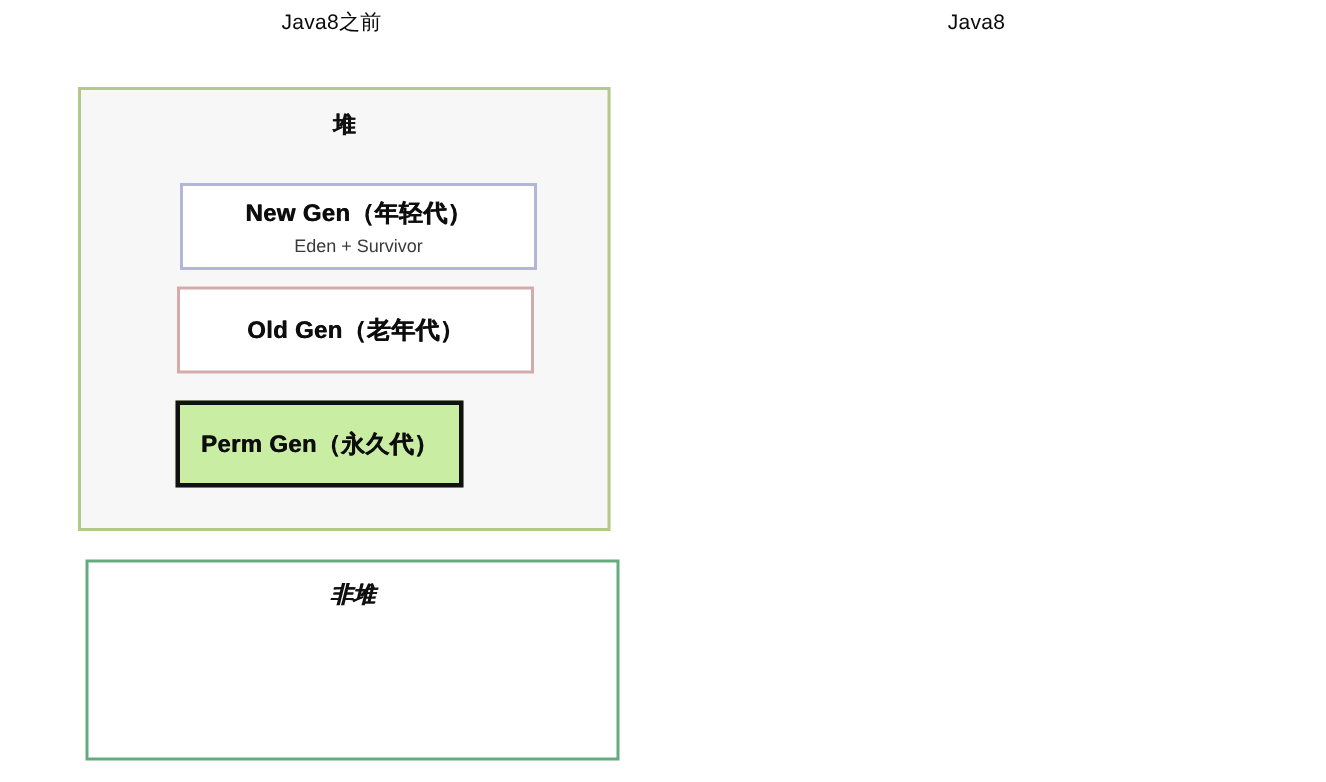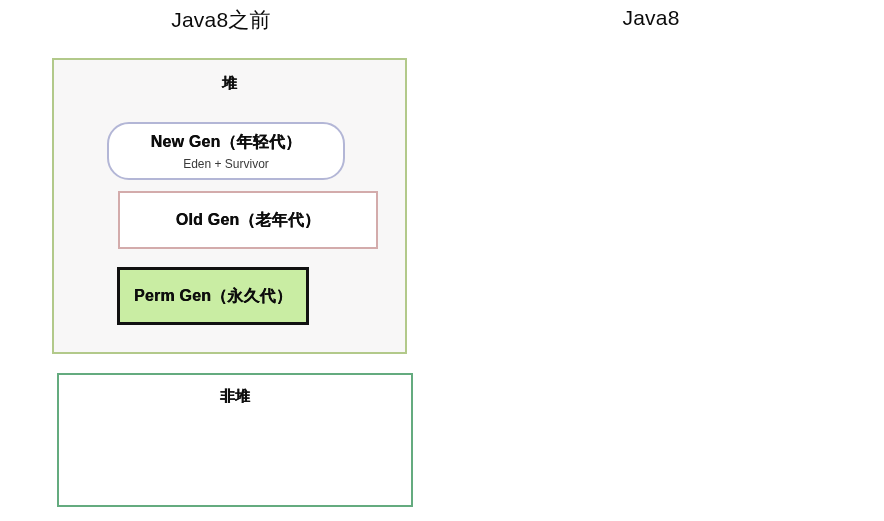--- a/index.html
+++ b/index.html
@@ -22,41 +22,42 @@
     height: 521px;
   }
   .panel-left  { left: 0px;   width: 442px; }
   .panel-right { left: 430px; width: 442px; }
 
   .panel-title {
     position: absolute;
     top: 6px;
     width: 100%;
     text-align: center;
-    font-size: 21px;
+    font-size: 14px;
     font-weight: 400;
     letter-spacing: 0.2px;
     color: #0b0b0b;
   }
 
   
   .heap-box {
     position: absolute;
     background: #f8f7f7;
     border: 2px solid #b2c98a;
     box-sizing: border-box;
   }
   .heap-box.left  { left: 52px;  top: 58px; width: 355px; height: 296px; }
 
   
   .nonheap-box {
     position: absolute;
     background: #ffffff;
     border: 2px solid #64ab7f;
     box-sizing: border-box;
+    font-style: italic;
   }
   .nonheap-box.left  { left: 57px;  top: 373px; width: 356px; height: 134px; }
 
   .section-label {
     position: absolute;
     left: 0;
     width: 100%;
     text-align: center;
     font-size: 15px;
     font-weight: 700;
@@ -94,22 +95,22 @@
   }
 
   .newgen      { border: 2px solid #b3b6d6; }
   .oldgen      { border: 2px solid #d3abab; }
   .highlighted {
     border: 3px solid #111111;
     background: #c9eda3;
   }
 
   
-  .newgen.left   { left: 53px;  top: 62px;  width: 238px; height: 58px; border-radius: 22px; }
-  .oldgen.left   { left: 64px;  top: 131px; width: 260px; height: 58px; }
+  .newgen.left   { left: 66px;  top: 62px;  width: 238px; height: 58px; }
+  .oldgen.left   { left: 64px;  top: 131px; width: 238px; height: 58px; }
   .permgen.left  { left: 63px;  top: 207px; width: 192px; height: 58px; }
 </style>
 </head>
 <body>
 
 <div class="panel panel-left">
 
   <div class="panel-title">Java8之前</div>
 
   <div class="heap-box left">

